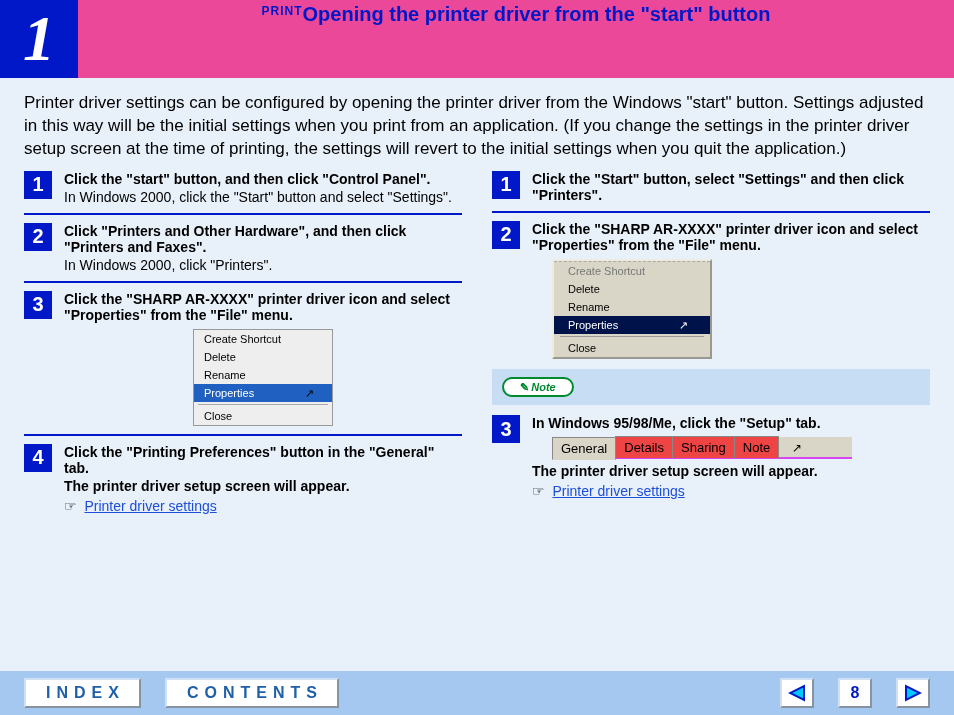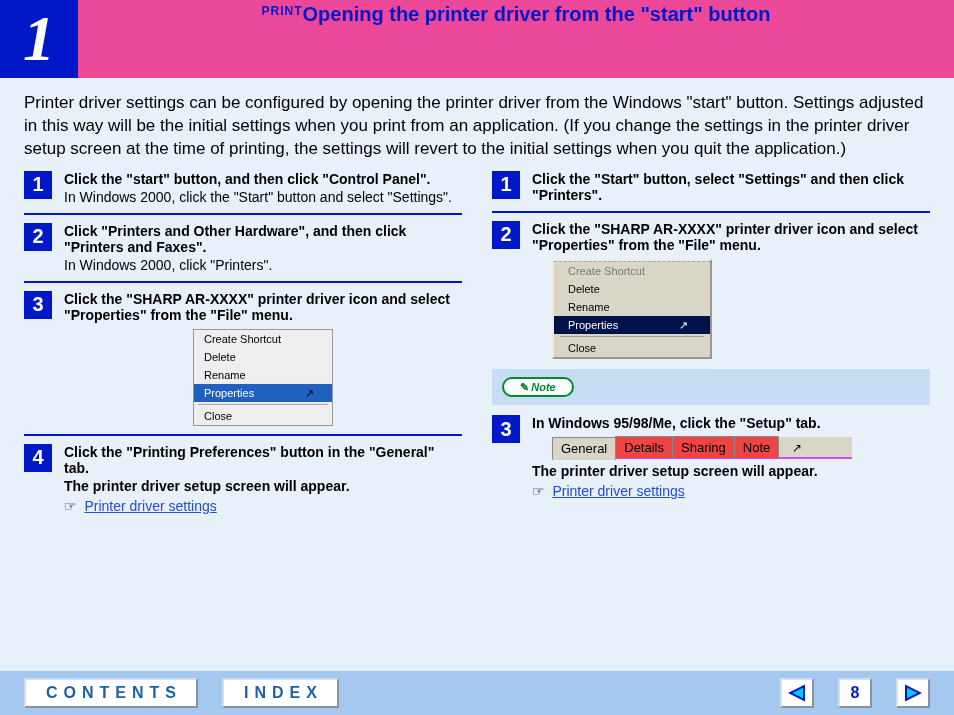--- a/index.html
+++ b/index.html
@@ -228,22 +228,22 @@
           <span class="hand">☞</span>
           <a>Printer driver settings</a>
         </div>
       </div>
     </div>
     </div>
   </div>
 </div>
 
 <div class="footer">
+  <div class="nav-btn">INDEX</div>
   <div class="nav-btn">CONTENTS</div>
-  <div class="nav-btn">INDEX</div>
   <div class="spacer"></div>
   <div class="arrow-btn">
     <svg width="18" height="18">
         <polygon points="16,2 16,16 2,9" fill="#00c8ff" stroke="#0018c8" stroke-width="2"></polygon>
       </svg>
   </div>
   <div class="page-num">8</div>
   <div class="arrow-btn">
     <svg width="18" height="18">
         <polygon points="2,2 2,16 16,9" fill="#00c8ff" stroke="#0018c8" stroke-width="2"></polygon>

